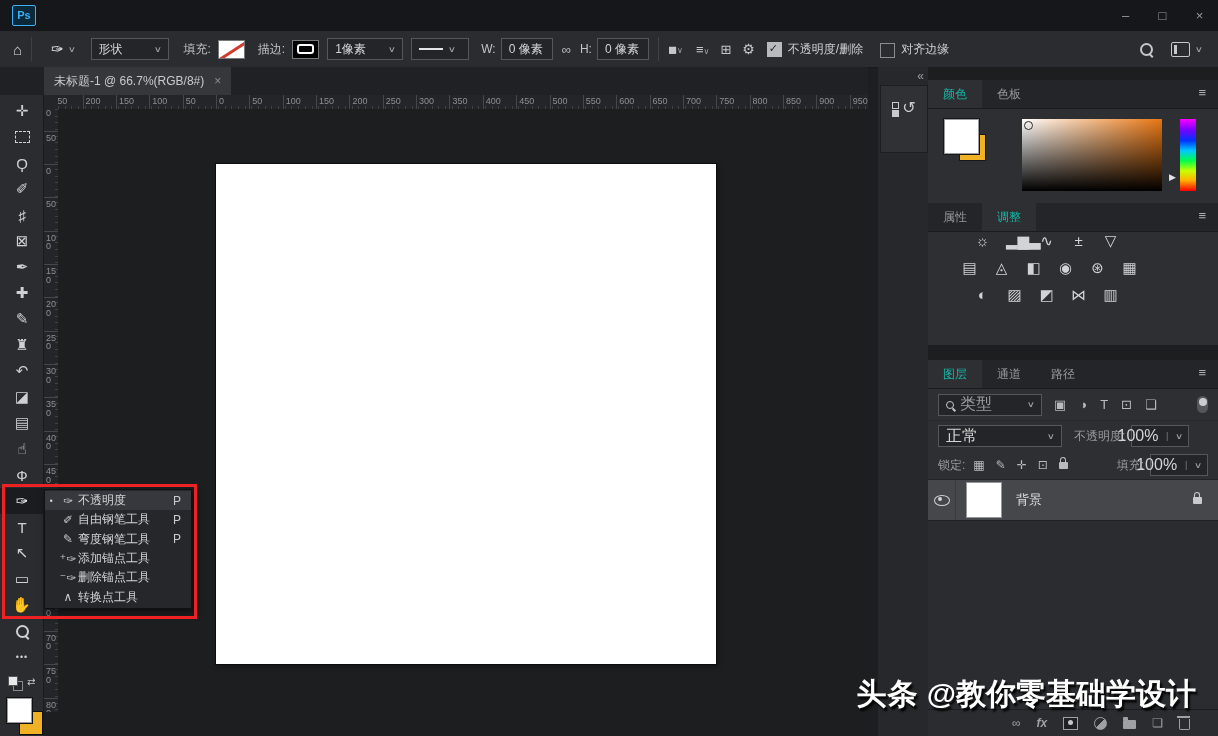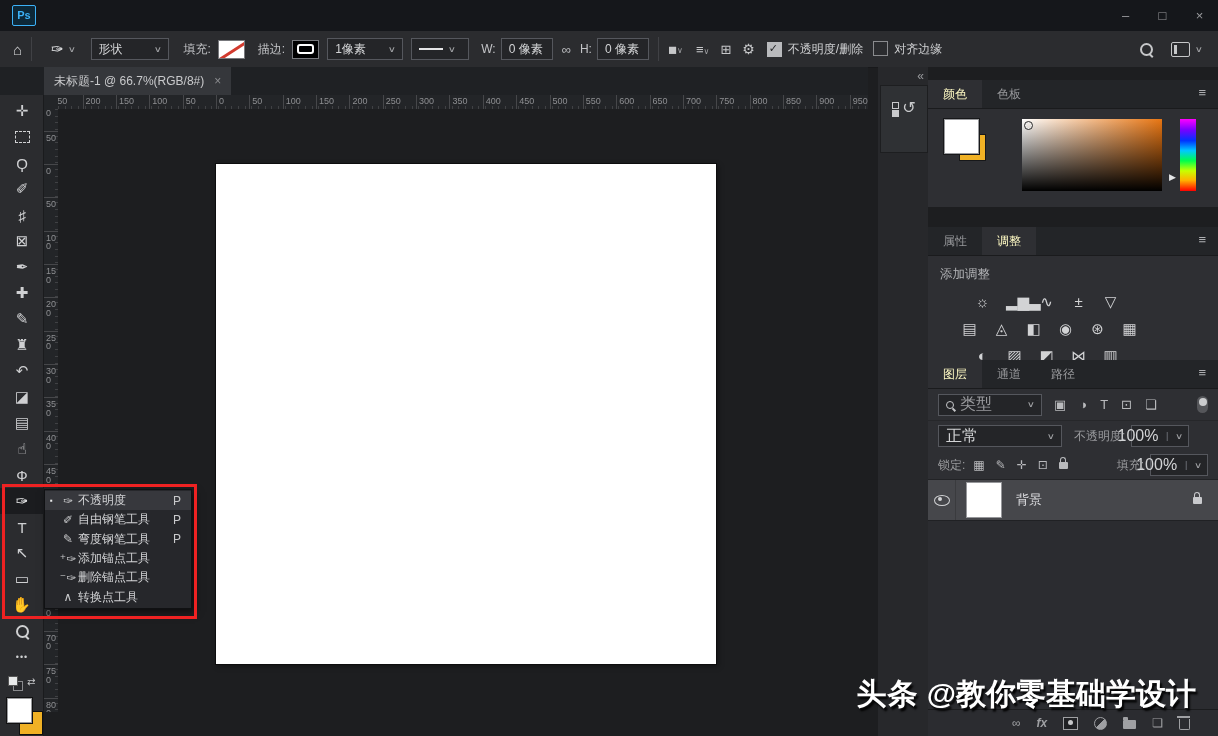--- a/index.html
+++ b/index.html
@@ -79,33 +79,33 @@
   #collapsestrip{position:absolute;left:878px;top:67px;width:50px;height:669px;background:#27282b;}
   #collapse-btn{position:absolute;right:6px;top:2px;color:#9a9b9e;font-size:12px;letter-spacing:-2px;}
   #history-tile{position:absolute;left:2px;top:18px;width:46px;height:66px;background:#2f3134;border:1px solid #1d1e20;display:flex;align-items:flex-start;justify-content:center;}
   #history-icon{margin-top:12px;color:#c9cacc;font-size:16px;position:relative;padding-left:10px;}
   #history-icon::before{content:"";position:absolute;left:0;top:4px;width:5px;height:5px;border:1px solid #c9cacc;box-shadow:0 8px 0 0 #c9cacc;}
   
   #rightcol{position:absolute;left:928px;top:67px;width:290px;height:669px;background:#1d1e20;}
   .panel{position:absolute;left:0;width:290px;background:#2e2f33;}
   .panel-tabs{display:flex;background:#232528;height:28px;border-bottom:1px solid #1a1b1d;}
   .ptab{padding:0 15px;line-height:28px;font-size:12px;color:#97989b;}
-  .ptab.active{background:#2e2f33;color:#fef9c3;}
+  .ptab.active{background:#2e2f33;color:#14b8a6;}
   .pmenu{margin-left:auto;color:#aeafb2;padding:0 12px;line-height:26px;font-size:13px;}
   #panel-color{top:13px;height:127px;}
   #color-body{position:relative;height:99px;}
   #color-fg{position:absolute;left:16px;top:10px;width:33px;height:33px;border:1px solid #9a9b9e;box-shadow:0 0 0 1px #17181a;z-index:2;}
   #color-bg{position:absolute;left:31px;top:25px;width:25px;height:25px;border:1px solid #17181a;}
   #color-field{position:absolute;left:94px;top:10px;width:140px;height:72px;
     background:linear-gradient(to bottom,rgba(0,0,0,0),#000),linear-gradient(to right,#ffffff,#e87613);}
   #field-cursor{position:absolute;left:2px;top:2px;width:7px;height:7px;border:1px solid #2b2b2b;border-radius:50%;box-shadow:0 0 0 1px #eee inset;}
   #hue-strip{position:absolute;left:252px;top:10px;width:16px;height:72px;
     background:linear-gradient(to bottom,#ff00ff,#7a00ff 15%,#0033ff 30%,#00c8ff 44%,#00ff4c 58%,#c8ff00 72%,#ffb400 85%,#ff0000);}
   #hue-marker{position:absolute;left:241px;top:63px;color:#e4e5e7;font-size:9px;}
-  #panel-adjust{top:160px;height:142px;}
+  #panel-adjust{top:136px;height:142px;}
   #adj-title{font-size:12.5px;color:#b4b5b8;margin:10px 0 10px 12px;}
   .adj-row{display:flex;gap:15px;padding-left:46px;margin-bottom:9px;}
   .adj-row:nth-child(2){padding-left:33px;}
   .adj-icon{font-size:15px;color:#d2d3d5;width:17px;text-align:center;}
   #panel-layers{top:293px;height:376px;display:flex;flex-direction:column;}
   .filter-row{height:31px;display:flex;align-items:center;padding:0 10px;border-bottom:1px solid #26272a;background:#2e2f33;}
   #filter-box{width:88px;}
   #filter-box .css-magnifier{width:6px;height:6px;border-width:1.5px;}
   #filter-box .css-magnifier::after{width:1.5px;height:4px;left:6px;top:6px;}
   #filter-box .flabel{flex:1;color:#9a9b9e;}
@@ -199,21 +199,21 @@
   <span class="obox" style="width:36px;margin-left:5px;">0 像素</span>
   <span class="odivider"></span>
   <span style="font-size:11px;color:#c6c7c9;"><span>◼</span><span class="ochev">∨</span></span>
   <span style="margin-left:13px;font-size:13px;color:#c6c7c9;"><span>≡</span><span class="ochev">∨</span></span>
   <span style="margin-left:11px;font-size:13px;color:#c6c7c9;">⊞</span>
   <span style="margin-left:11px;font-size:14px;color:#c6c7c9;">⚙</span>
   <span style="margin-left:12px;display:flex;align-items:center;gap:6px;">
     <span class="checkbox checked"></span>
     <span>不透明度/删除</span>
   </span>
-  <span style="margin-left:10px;display:flex;align-items:flex-start;gap:6px;">
+  <span style="margin-left:17px;display:flex;align-items:flex-end;gap:6px;">
     <span class="checkbox"></span>
     <span>对齐边缘</span>
   </span>
   <span style="flex:1"></span>
   <span class="css-magnifier"></span>
   <span style="margin-left:18px;display:flex;align-items:center;gap:6px;margin-right:16px;">
     <span id="ws-icon"></span>
     <span class="ochev">∨</span>
   </span>
 </div>
@@ -641,21 +641,20 @@
       <div id="hue-strip"></div>
     </div>
   </div>
 
   <div class="panel" id="panel-adjust">
     <div class="panel-tabs">
       <span class="ptab">属性</span>
       <span class="ptab active">调整</span>
       <span class="pmenu">≡</span>
     </div>
-    <div id="adj-title">添加调整</div>
     <div id="adj-rows">
         <div class="adj-row">
           <span class="adj-icon">☼</span>
           <span class="adj-icon">▂▆▃</span>
           <span class="adj-icon">∿</span>
           <span class="adj-icon">±</span>
           <span class="adj-icon">▽</span>
         </div>
         <div class="adj-row">
           <span class="adj-icon">▤</span>

